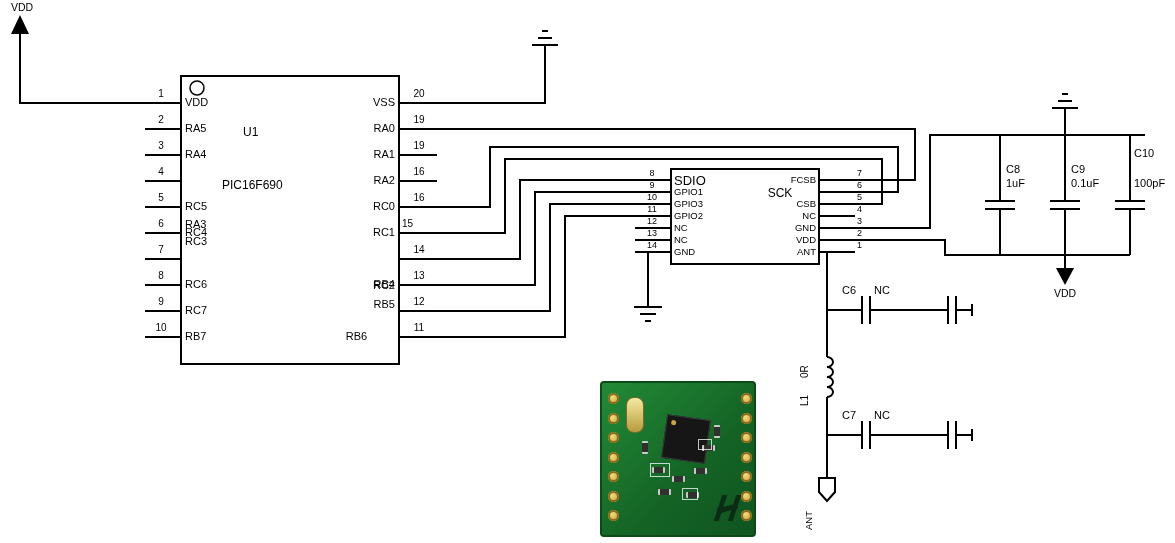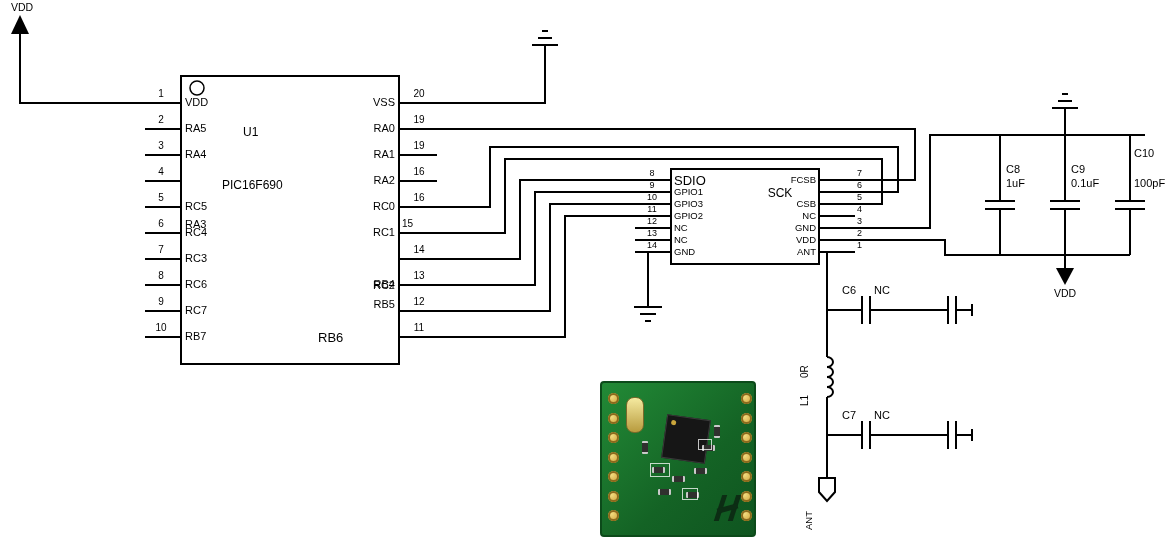--- a/index.html
+++ b/index.html
@@ -138,21 +138,21 @@
       <div class="lbl" style="left: 185px; top: 123px; font-size: 11px;">RA5</div>
       <div class="lbl" style="left: 145px; top: 141px; width: 32px; text-align: center; font-size: 10px;">3</div>
       <div class="lbl" style="left: 185px; top: 149px; font-size: 11px;">RA4</div>
       <div class="lbl" style="left: 145px; top: 167px; width: 32px; text-align: center; font-size: 10px;">4</div>
       <div class="lbl" style="left: 185px; top: 175px; font-size: 11px; margin-top: 44px;">RA3</div>
       <div class="lbl" style="left: 145px; top: 193px; width: 32px; text-align: center; font-size: 10px;">5</div>
       <div class="lbl" style="left: 185px; top: 201px; font-size: 11px;">RC5</div>
       <div class="lbl" style="left: 145px; top: 219px; width: 32px; text-align: center; font-size: 10px;">6</div>
       <div class="lbl" style="left: 185px; top: 227px; font-size: 11px;">RC4</div>
       <div class="lbl" style="left: 145px; top: 245px; width: 32px; text-align: center; font-size: 10px;">7</div>
-      <div class="lbl" style="left: 185px; top: 253px; font-size: 11px;">RC3</div>
+      <div class="lbl" style="left: 185px; top: 236px; font-size: 11px;">RC3</div>
       <div class="lbl" style="left: 145px; top: 271px; width: 32px; text-align: center; font-size: 10px;">8</div>
       <div class="lbl" style="left: 185px; top: 279px; font-size: 11px;">RC6</div>
       <div class="lbl" style="left: 145px; top: 297px; width: 32px; text-align: center; font-size: 10px;">9</div>
       <div class="lbl" style="left: 185px; top: 305px; font-size: 11px;">RC7</div>
       <div class="lbl" style="left: 145px; top: 323px; width: 32px; text-align: center; font-size: 10px;">10</div>
       <div class="lbl" style="left: 185px; top: 331px; font-size: 11px;">RB7</div>
       <div class="lbl" style="left: 402px; top: 89px; width: 34px; text-align: center; font-size: 10px;">20</div>
       <div class="lbl" style="left: 318px; top: 97px; width: 77px; text-align: right; font-size: 11px;">VSS</div>
       <div class="lbl" style="left: 402px; top: 115px; width: 34px; text-align: center; font-size: 10px;">19</div>
       <div class="lbl" style="left: 318px; top: 123px; width: 77px; text-align: right; font-size: 11px;">RA0</div>
@@ -164,21 +164,21 @@
       <div class="lbl" style="left: 318px; top: 201px; width: 77px; text-align: right; font-size: 11px;">RC0</div>
       <div class="lbl" style="left: 402px; top: 219px; width: 34px; font-size: 10px;">15</div>
       <div class="lbl" style="left: 318px; top: 227px; width: 77px; text-align: right; font-size: 11px;">RC1</div>
       <div class="lbl" style="left: 402px; top: 245px; width: 34px; text-align: center; font-size: 10px;">14</div>
       <div class="lbl" style="left: 318px; top: 253px; width: 77px; text-align: right; font-size: 11px; margin-top: 27px;">RC2</div>
       <div class="lbl" style="left: 402px; top: 271px; width: 34px; text-align: center; font-size: 10px;">13</div>
       <div class="lbl" style="left: 318px; top: 279px; width: 77px; text-align: right; font-size: 11px;">RB4</div>
       <div class="lbl" style="left: 402px; top: 297px; width: 34px; text-align: center; font-size: 10px;">12</div>
       <div class="lbl" style="left: 318px; top: 299px; width: 77px; text-align: right; font-size: 11px;">RB5</div>
       <div class="lbl" style="left: 402px; top: 323px; width: 34px; text-align: center; font-size: 10px;">11</div>
-      <div class="lbl" style="left: 318px; top: 331px; width: 77px; text-align: left; font-size: 13px;">RB6</div>
+      <div class="lbl" style="left: 318px; top: 331px; width: 77px; text-align: center; font-size: 11px;">RB6</div>
       <div class="lbl" style="left: 638px; top: 169px; width: 28px; text-align: center; font-size: 9px;">8</div>
       <div class="lbl" style="left: 674px; top: 174px; font-size: 13px;">SDIO</div>
       <div class="lbl" style="left: 638px; top: 181px; width: 28px; text-align: center; font-size: 9px;">9</div>
       <div class="lbl" style="left: 674px; top: 187px; font-size: 9.5px;">GPIO1</div>
       <div class="lbl" style="left: 638px; top: 193px; width: 28px; text-align: center; font-size: 9px;">10</div>
       <div class="lbl" style="left: 674px; top: 199px; font-size: 9.5px;">GPIO3</div>
       <div class="lbl" style="left: 638px; top: 205px; width: 28px; text-align: center; font-size: 9px;">11</div>
       <div class="lbl" style="left: 674px; top: 211px; font-size: 9.5px;">GPIO2</div>
       <div class="lbl" style="left: 638px; top: 217px; width: 28px; text-align: center; font-size: 9px;">12</div>
       <div class="lbl" style="left: 674px; top: 223px; font-size: 9.5px;">NC</div>

